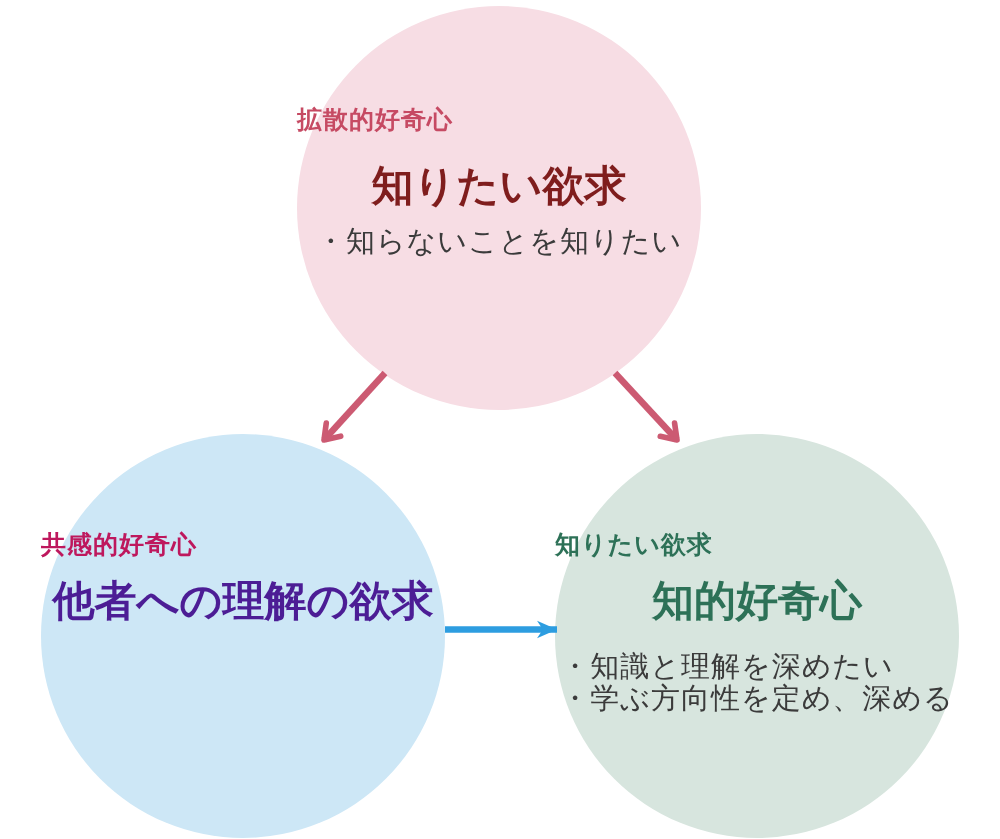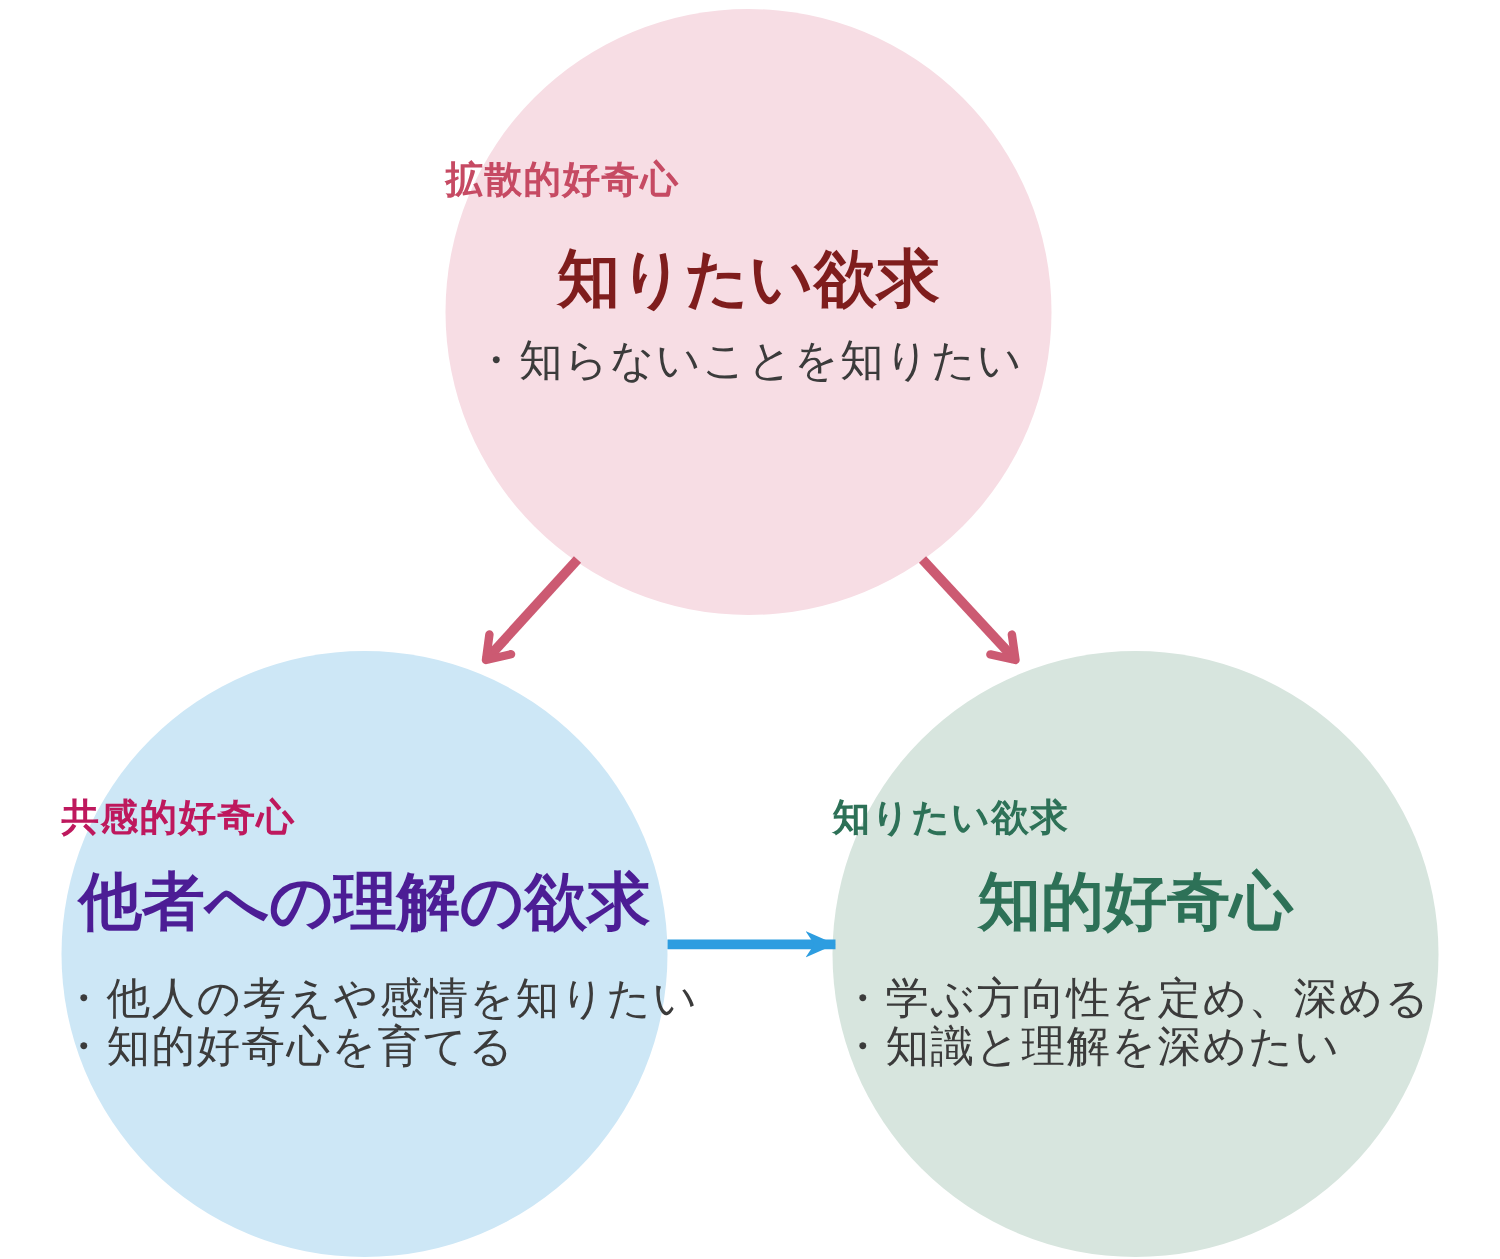--- a/index.html
+++ b/index.html
@@ -78,35 +78,29 @@
     <div class="bullets">
       <div class="bullets-inner">
         <div>・知らないことを知りたい</div>
       </div>
     </div>
   </div>
 
   <div class="circle c-left">
     <div class="label">共感的好奇心</div>
     <div class="title">他者への理解の欲求</div>
-    <div class="bullets">
-      <div class="bullets-inner">
-        <div>・他人の考えや感情を知りたい</div>
-        <div>・知的好奇心を育てる</div>
-      </div>
-    </div>
   </div>
 
   <div class="circle c-right">
     <div class="label">知りたい欲求</div>
     <div class="title">知的好奇心</div>
     <div class="bullets">
       <div class="bullets-inner">
+        <div>・知識と理解を深めたい</div>
         <div>・学ぶ方向性を定め、深める</div>
-        <div>・知識と理解を深めたい</div>
       </div>
     </div>
   </div>
 
   <svg class="arrow-layer" viewBox="0 0 1000 839" xmlns="http://www.w3.org/2000/svg">
     <defs>
       <marker id="head-pink" viewBox="0 0 12 12" refX="9.5" refY="6" markerWidth="4" markerHeight="4" orient="auto" markerUnits="strokeWidth">
         <path d="M3,1.5 L9.5,6 L3,10.5" fill="none" stroke="#cc5a72" stroke-width="2.6" stroke-linecap="round" stroke-linejoin="round"></path>
       </marker>
       <marker id="head-blue" viewBox="0 0 10 10" refX="9.6" refY="5" markerWidth="3.2" markerHeight="3.2" orient="auto" markerUnits="strokeWidth">

